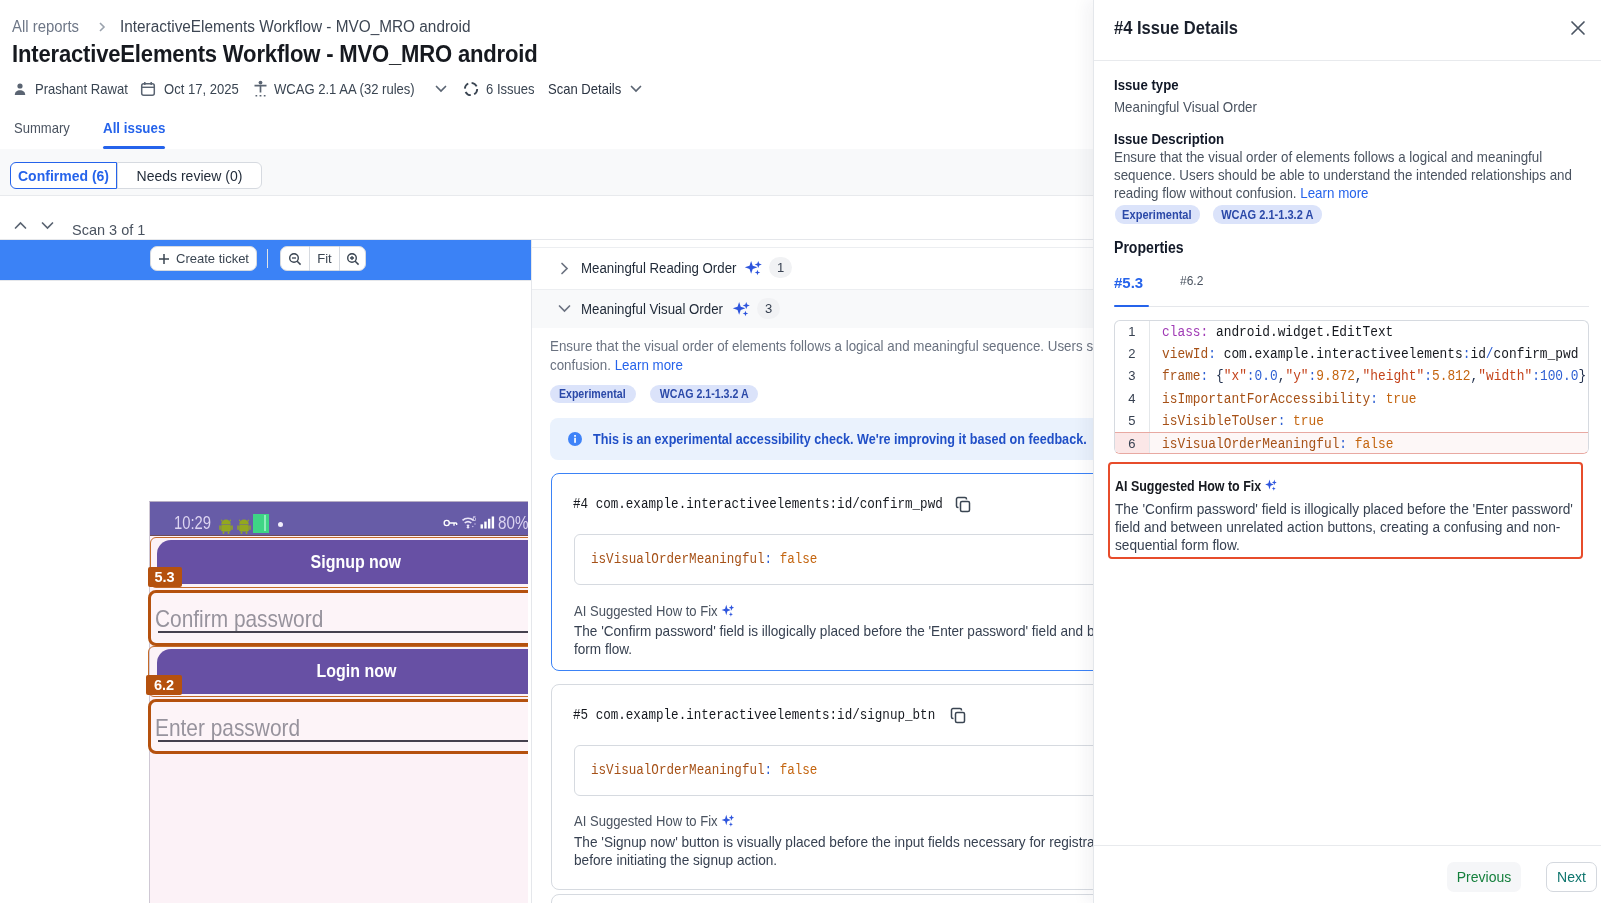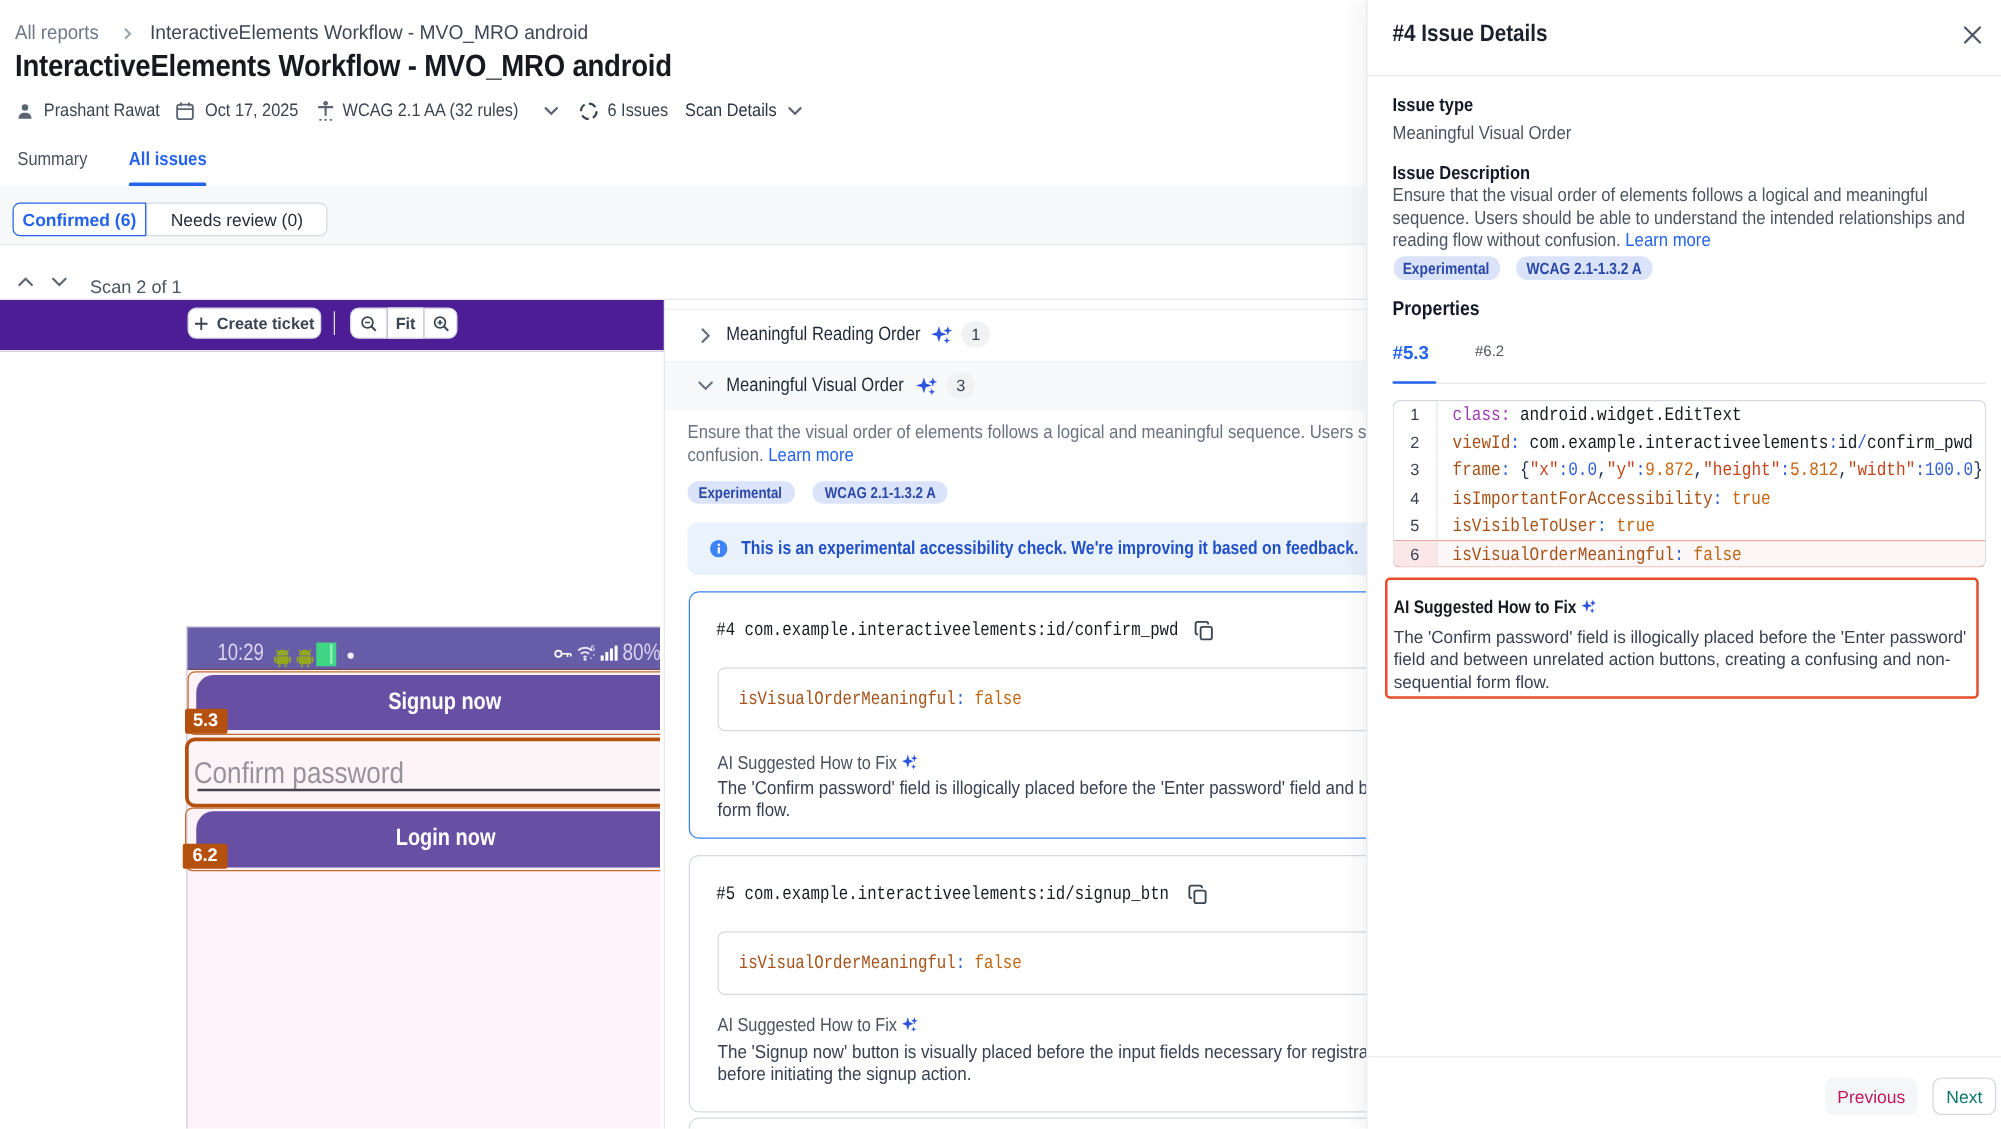--- a/index.html
+++ b/index.html
@@ -24,21 +24,21 @@
 .seg { position:absolute; top:13px; height:27px; display:inline-flex; align-items:center; justify-content:center; background:#fff; font-size:14px; }
 #seg1 { left:10px; width:107px; border:1px solid #2563eb; border-radius:6px 0 0 6px; color:#2563eb; font-weight:700; z-index:2; }
 #seg2 { left:117px; width:145px; border:1px solid #d6dae0; border-radius:0 6px 6px 0; color:#1f2937; }
 
 
 #scanrow { left:0; top:196px; width:1601px; height:44px; background:#fff; border-bottom:1px solid #e5e7eb; }
 #scantxt { left:72px; top:222px; font-size:14.5px; color:#4a5360; }
 
 
 #lpanel { left:0; top:240px; width:532px; height:663px; background:#fff; border-right:1px solid #e5e7eb; }
-#toolbar { left:0; top:0; width:531px; height:41px; border-bottom:1px solid #e5e7eb; background:#4c1d95;font-weight:bold; }
+#toolbar { left:0; top:0; width:531px; height:41px; border-bottom:1px solid #e5e7eb; background:#3b82f6; }
 .tbtn { position:absolute; background:#fff; border:1px solid #d6dae0; display:flex; align-items:center; justify-content:center; font-size:13px; color:#3a4552; }
 #btn-ct { left:150px; top:6px; width:107px; height:25px; border-radius:7px; gap:6px; }
 #tb-div { left:267px; top:9px; width:1px; height:19px; background:#e0e3e7; }
 #zoomgrp { left:280px; top:6px; height:25px; display:flex; }
 #zoomgrp .z { width:30px; height:25px; background:#fff; border:1px solid #d6dae0; display:flex; align-items:center; justify-content:center; font-size:13px; color:#3a4552; }
 #zoomgrp .z1 { border-radius:7px 0 0 7px; }
 #zoomgrp .z2 { border-left:none; border-right:none; width:29px; }
 #zoomgrp .z3 { border-radius:0 7px 7px 0; width:27px; }
 
 
@@ -136,21 +136,21 @@
 </div>
 
 <div class="abs" id="scanrow">
   <svg class="abs" style="left:14px;top:25px;" width="13" height="9" viewBox="0 0 13 9">
       <path d="M1.5 7 L6.5 2 L11.5 7" stroke="#5a6472" stroke-width="1.7" fill="none" stroke-linecap="round"></path>
     </svg>
   <svg class="abs" style="left:41px;top:25px;" width="13" height="9" viewBox="0 0 13 9">
       <path d="M1.5 2 L6.5 7 L11.5 2" stroke="#5a6472" stroke-width="1.7" fill="none" stroke-linecap="round"></path>
     </svg>
 </div>
-<div class="abs" id="scantxt">Scan 2 of 1</div>
+<div class="abs" id="scantxt">Scan 3 of 1</div>
 
 <div class="abs" id="lpanel">
   <div class="abs" id="toolbar">
     <div class="tbtn" id="btn-ct"><svg width="12" height="12" viewBox="0 0 12 12">
           <path d="M6 1 V11 M1 6 H11" stroke="#3a4552" stroke-width="1.5"></path>
         </svg>Create ticket</div>
     <div class="abs" id="tb-div"></div>
     <div id="zoomgrp" class="abs">
       <div class="z z1">
           <svg width="14" height="14" viewBox="0 0 14 14">
@@ -228,20 +228,24 @@
         </div>
     </div>
 
     <div class="abs" style="left:3.5px;top:36px;width:524px;height:50.5px;border:1.5px solid #c56a28;border-radius:6px;"></div>
     <div class="abs" style="left:2px;top:144.5px;width:525px;height:51px;border:1.5px solid #c56a28;border-radius:6px;"></div>
     <div class="obox" style="left:1.5px;top:88.5px;height:56px;">
       <span class="ph" style="top:12px;">Confirm password</span>
       <div class="uline" style="top:38.5px;"></div>
     </div>
     <div class="obadge" style="left:1.5px;top:65.5px;width:34px;height:20px;">5.3</div>
+    <div class="obox" style="left:1.5px;top:197.5px;height:55px;">
+      <span class="ph" style="top:12px;">Enter password</span>
+      <div class="uline" style="top:38.5px;"></div>
+    </div>
     <div class="obadge" style="left:0px;top:174px;width:36px;height:20px;">6.2</div>
   </div>
 </div>
 
 <div class="abs" id="mpanel" style="left:532px;top:240px;width:1069px;height:663px;background:#fff;overflow:hidden;">
   <div class="abs" style="left:0;top:7px;width:1069px;height:1px;background:#eceef1;"></div>
 
   <svg class="abs" style="left:28px;top:22px;" width="9" height="13" viewBox="0 0 9 13">
       <path d="M2 1.5 L7 6.5 L2 11.5" stroke="#6b7280" stroke-width="1.7" fill="none" stroke-linecap="round"></path>
     </svg>
@@ -370,16 +374,16 @@
   </div>
   <div id="aibox">
     <div class="t">AI Suggested How to Fix <svg width="15" height="15" viewBox="0 0 24 24" style="vertical-align:-2.5px;">
           <path d="M9 2.5 L11 8.5 L17 10.5 L11 12.5 L9 18.5 L7 12.5 L1 10.5 L7 8.5 Z" fill="#2e55dd"></path>
           <path d="M18 2.5 L19.2 5.8 L22.5 7 L19.2 8.2 L18 11.5 L16.8 8.2 L13.5 7 L16.8 5.8 Z" fill="#2e55dd"></path>
           <path d="M17 13.5 L17.9 16.1 L20.5 17 L17.9 17.9 L17 20.5 L16.1 17.9 L13.5 17 L16.1 16.1 Z" fill="#2e55dd"></path>
         </svg></div>
     <div class="p">The 'Confirm password' field is illogically placed before the 'Enter password'<br>field and between unrelated action buttons, creating a confusing and non-<br>sequential form flow.</div>
   </div>
   <div id="rfoot">
-    <div class="fbtn" style="left:366px;width:74px;background:#f5f6f8;color:#be185d;text-align:right;">Previous</div>
+    <div class="fbtn" style="left:353px;width:74px;background:#f5f6f8;color:#15803d;text-align:right;">Previous</div>
     <div class="fbtn" style="left:452px;width:51px;background:#fff;border:1px solid #d4d8de;color:#0f766e;">Next</div>
   </div>
 </div>
 
 </body></html>

